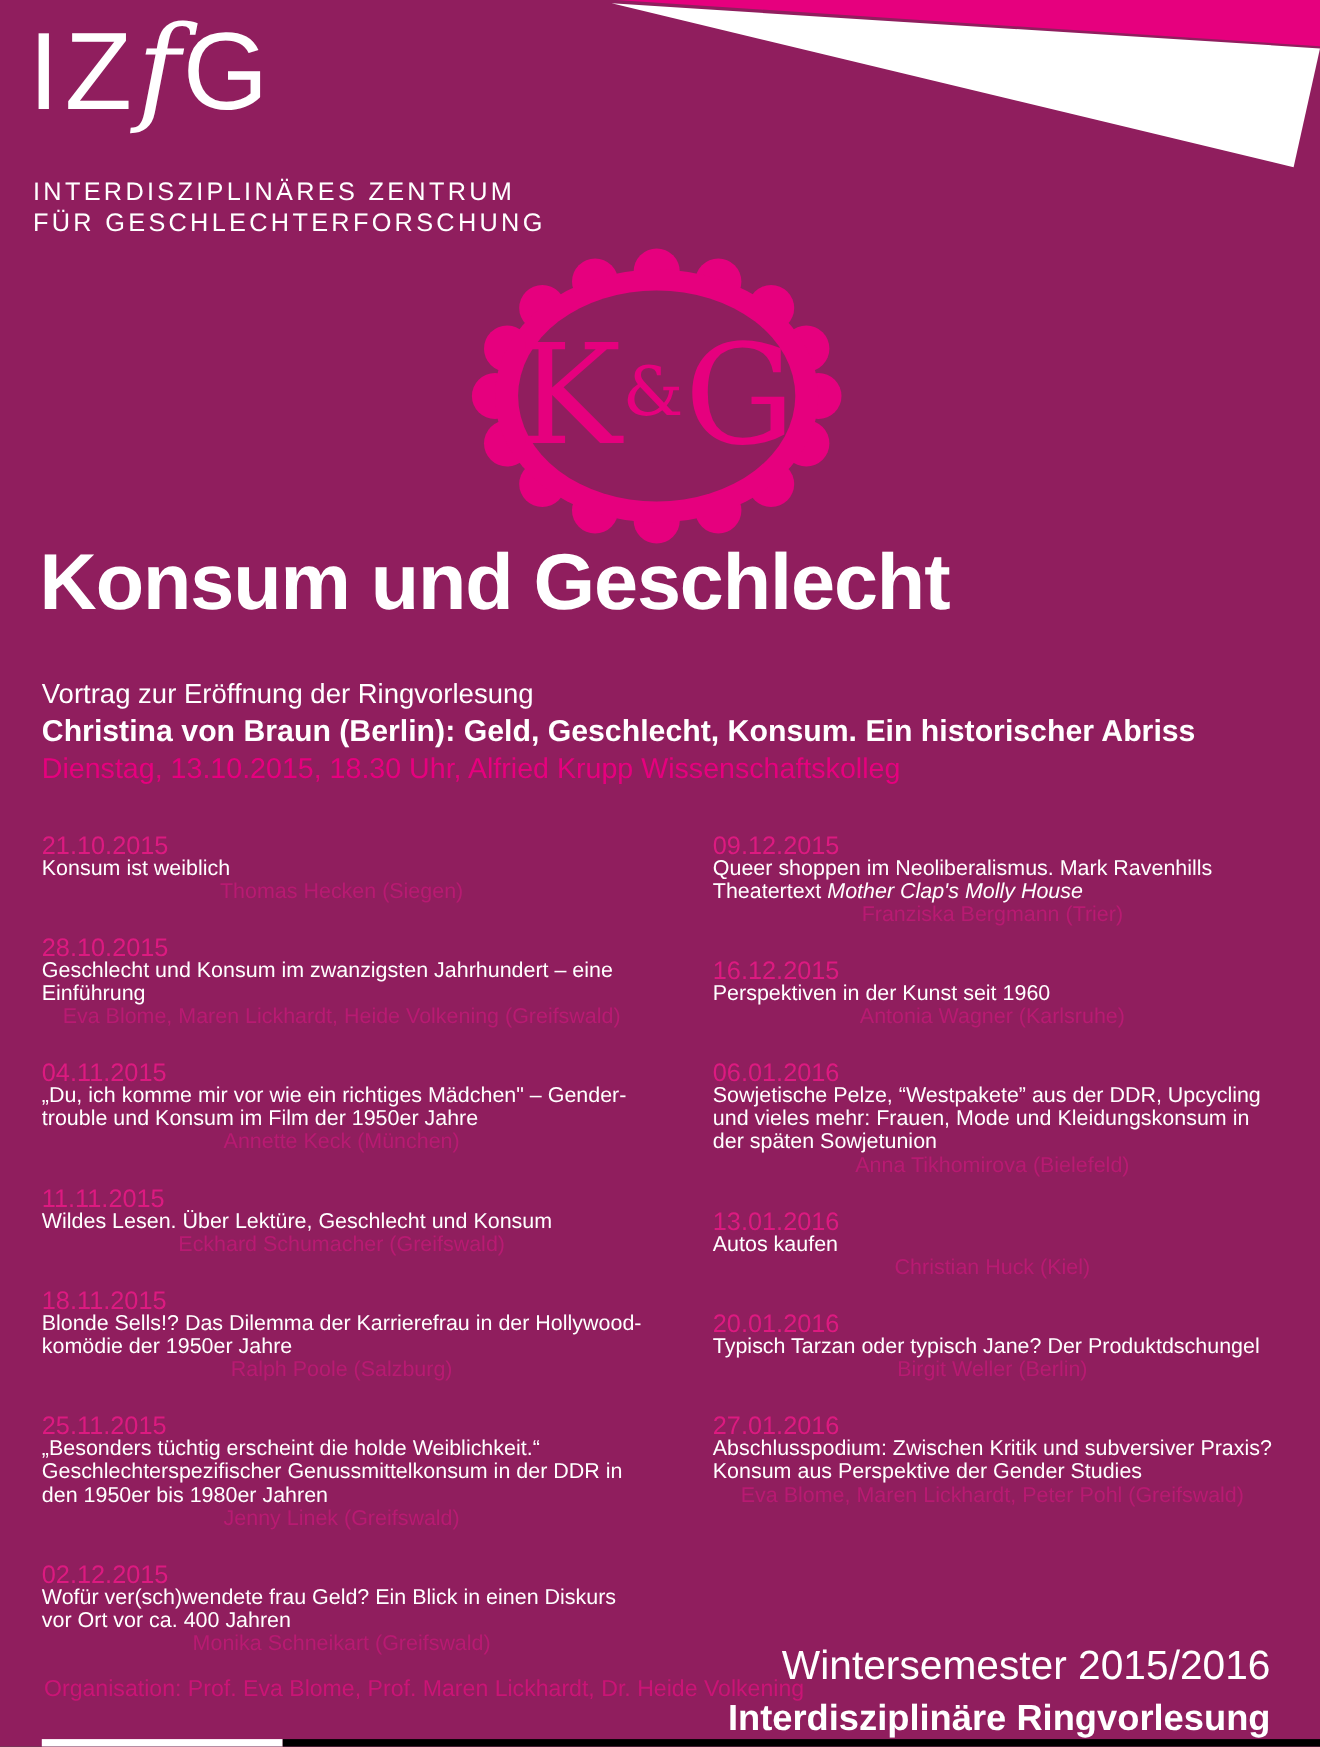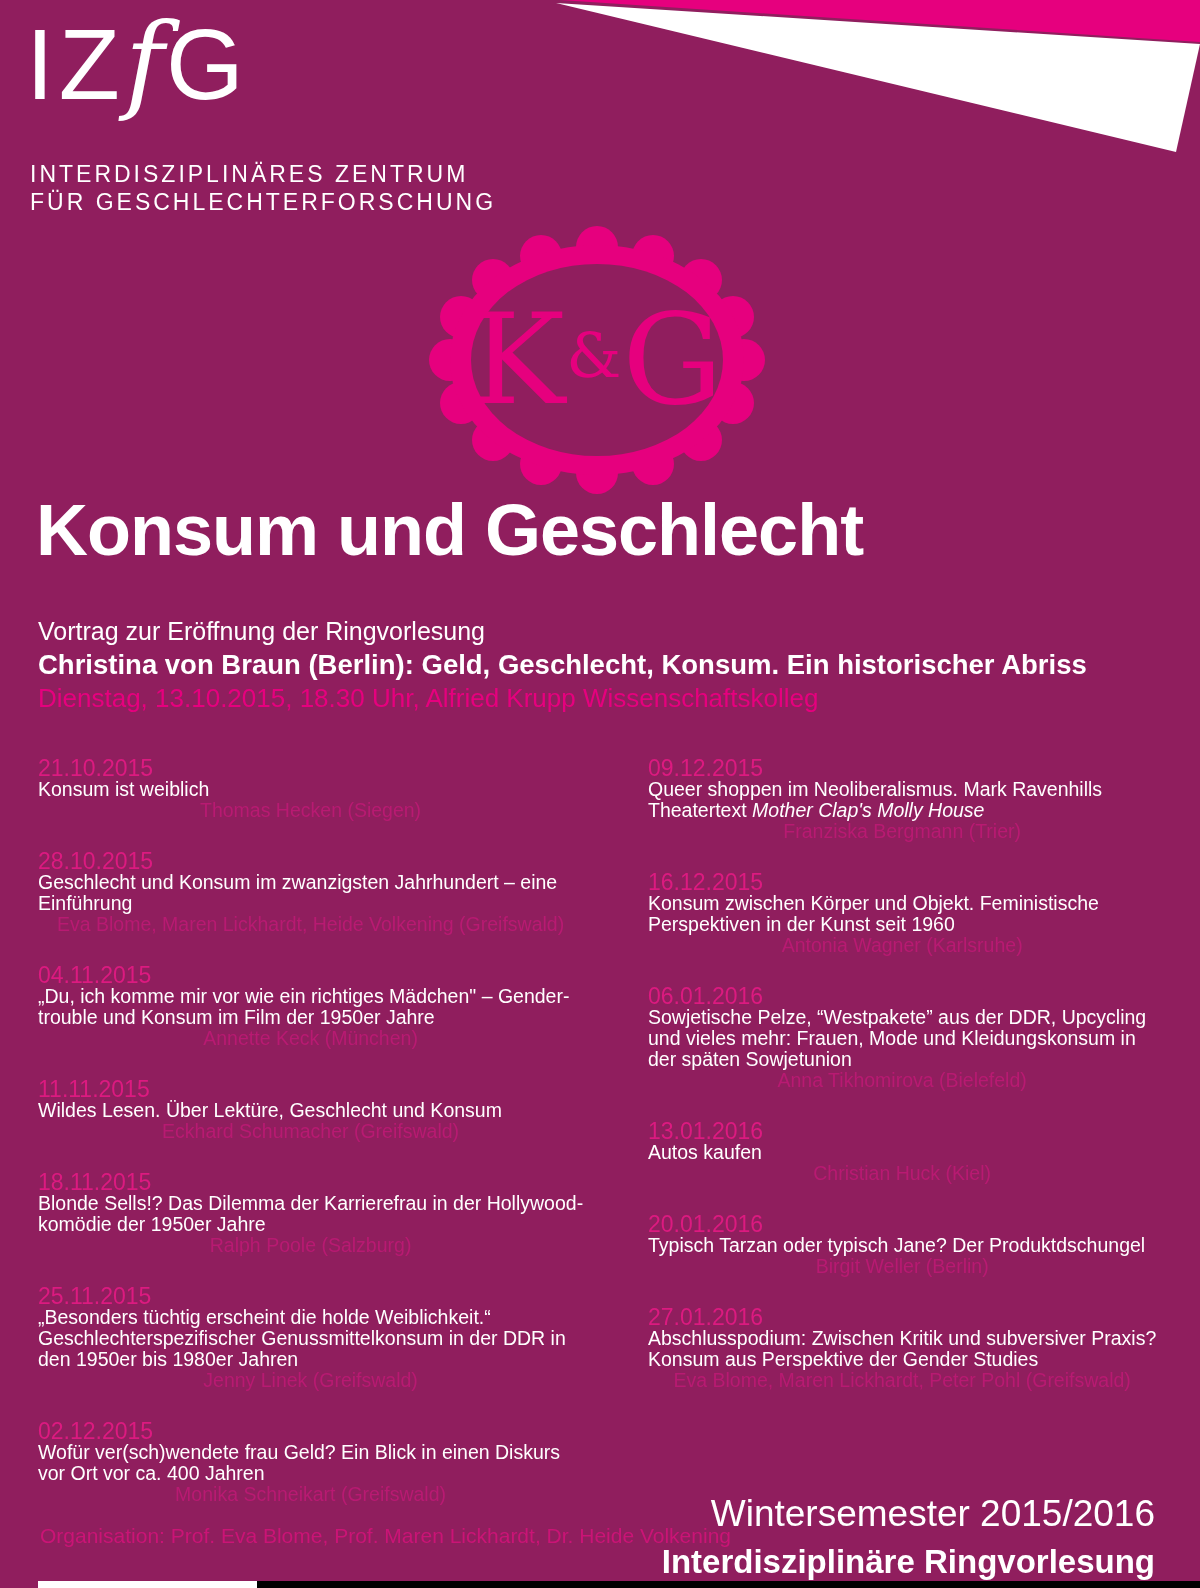--- a/index.html
+++ b/index.html
@@ -200,21 +200,20 @@
     </div>
   <div class="schedule-column right">
       <div class="entry">
         <div class="entry-date">09.12.2015</div>
         <div class="title-line">Queer shoppen im Neoliberalismus. Mark Ravenhills</div>
         <div class="title-line">Theatertext <em>Mother Clap's Molly House</em></div>
         <div class="entry-speaker">Franziska Bergmann (Trier)</div>
       </div>
       <div class="entry">
         <div class="entry-date">16.12.2015</div>
-        <div class="title-line">Konsum zwischen Körper und Objekt. Feministische</div>
         <div class="title-line">Perspektiven in der Kunst seit 1960</div>
         <div class="entry-speaker">Antonia Wagner (Karlsruhe)</div>
       </div>
       <div class="entry">
         <div class="entry-date">06.01.2016</div>
         <div class="title-line">Sowjetische Pelze, “Westpakete” aus der DDR, Upcycling</div>
         <div class="title-line">und vieles mehr: Frauen, Mode und Kleidungskonsum in</div>
         <div class="title-line">der späten Sowjetunion</div>
         <div class="entry-speaker">Anna Tikhomirova (Bielefeld)</div>
       </div>

